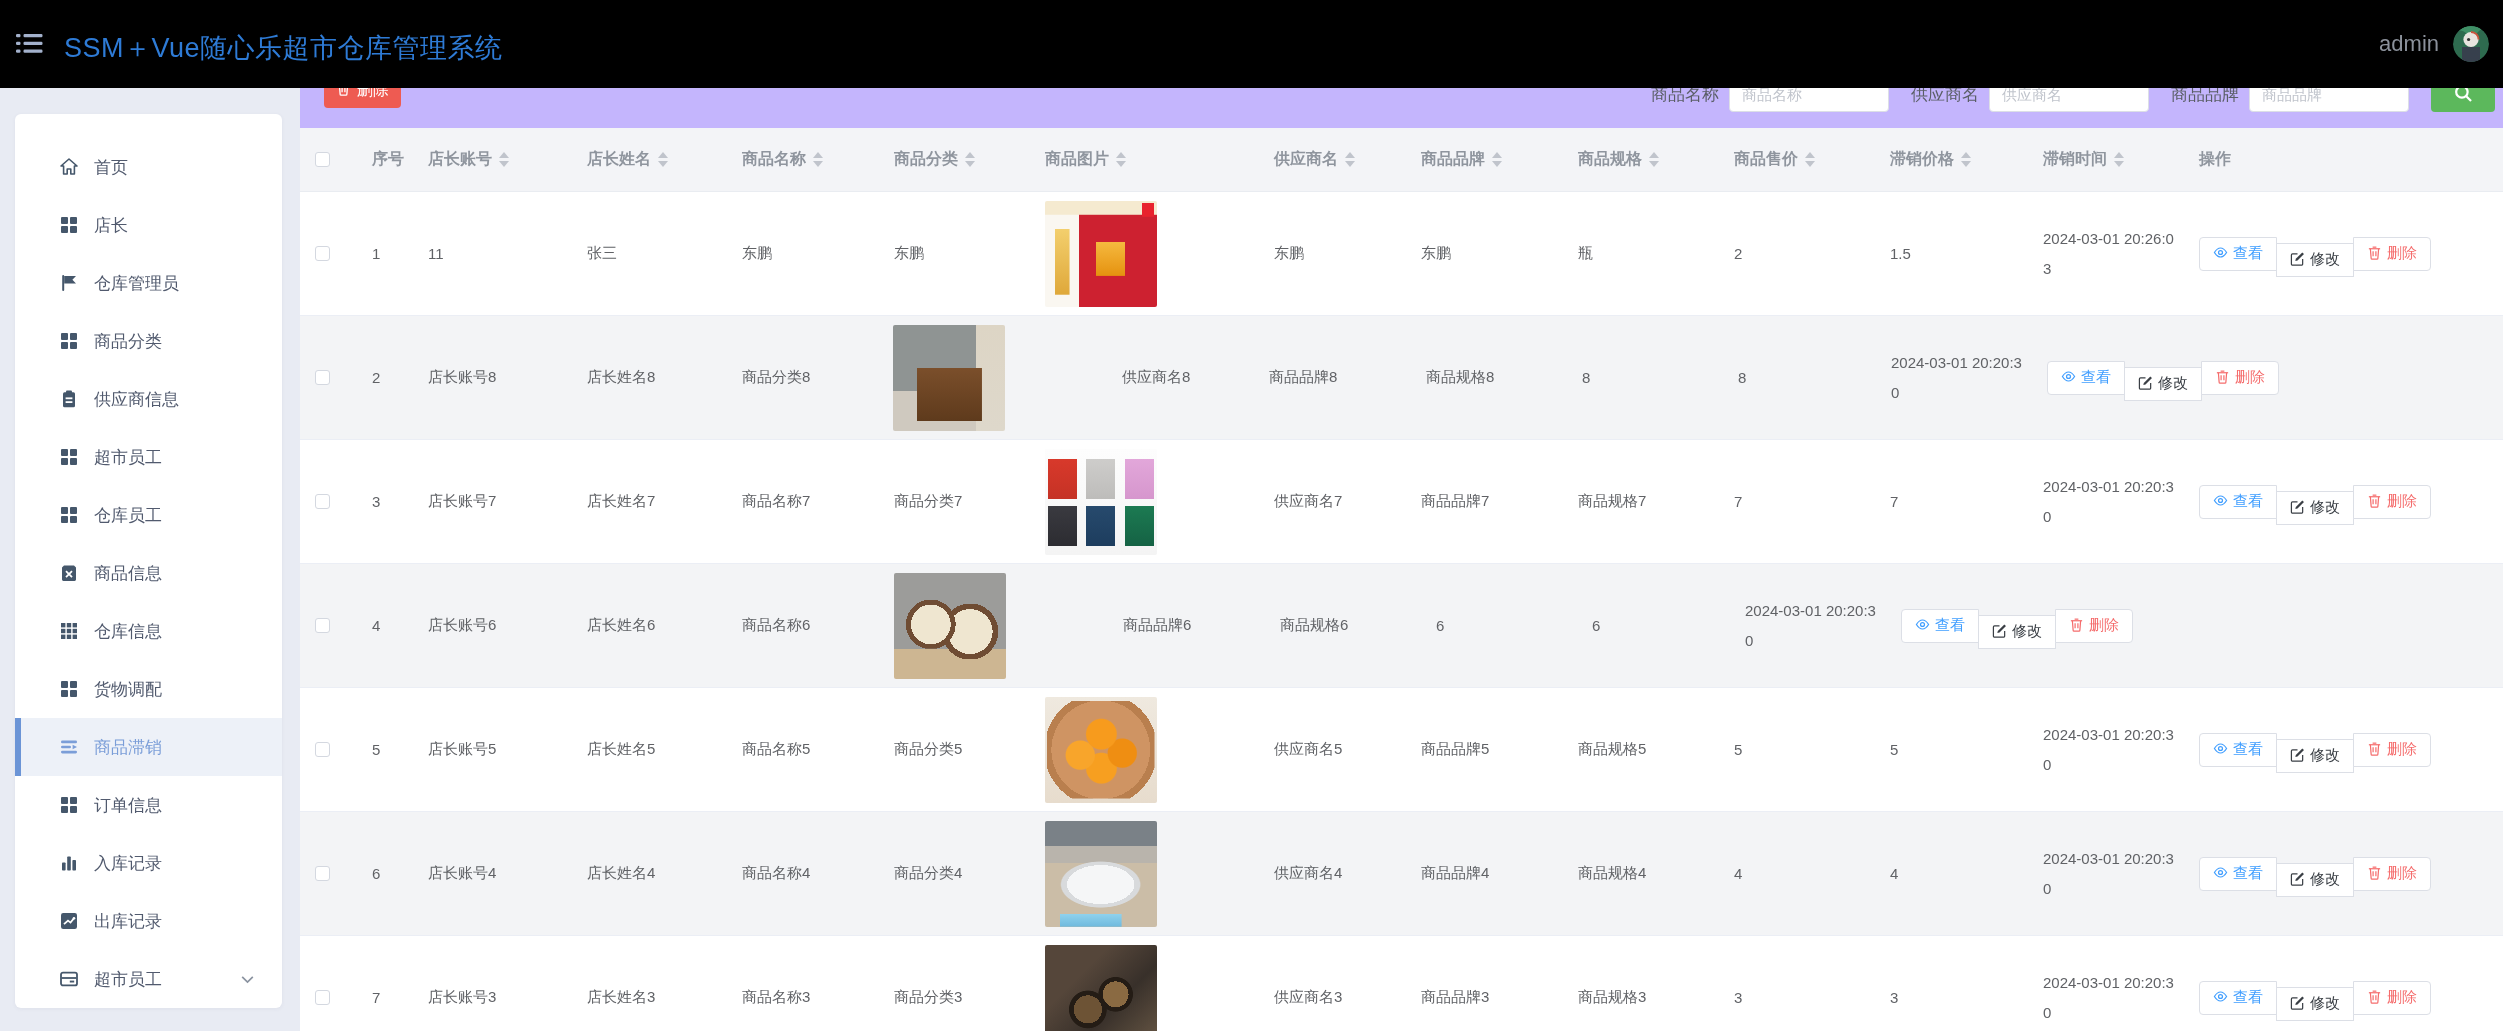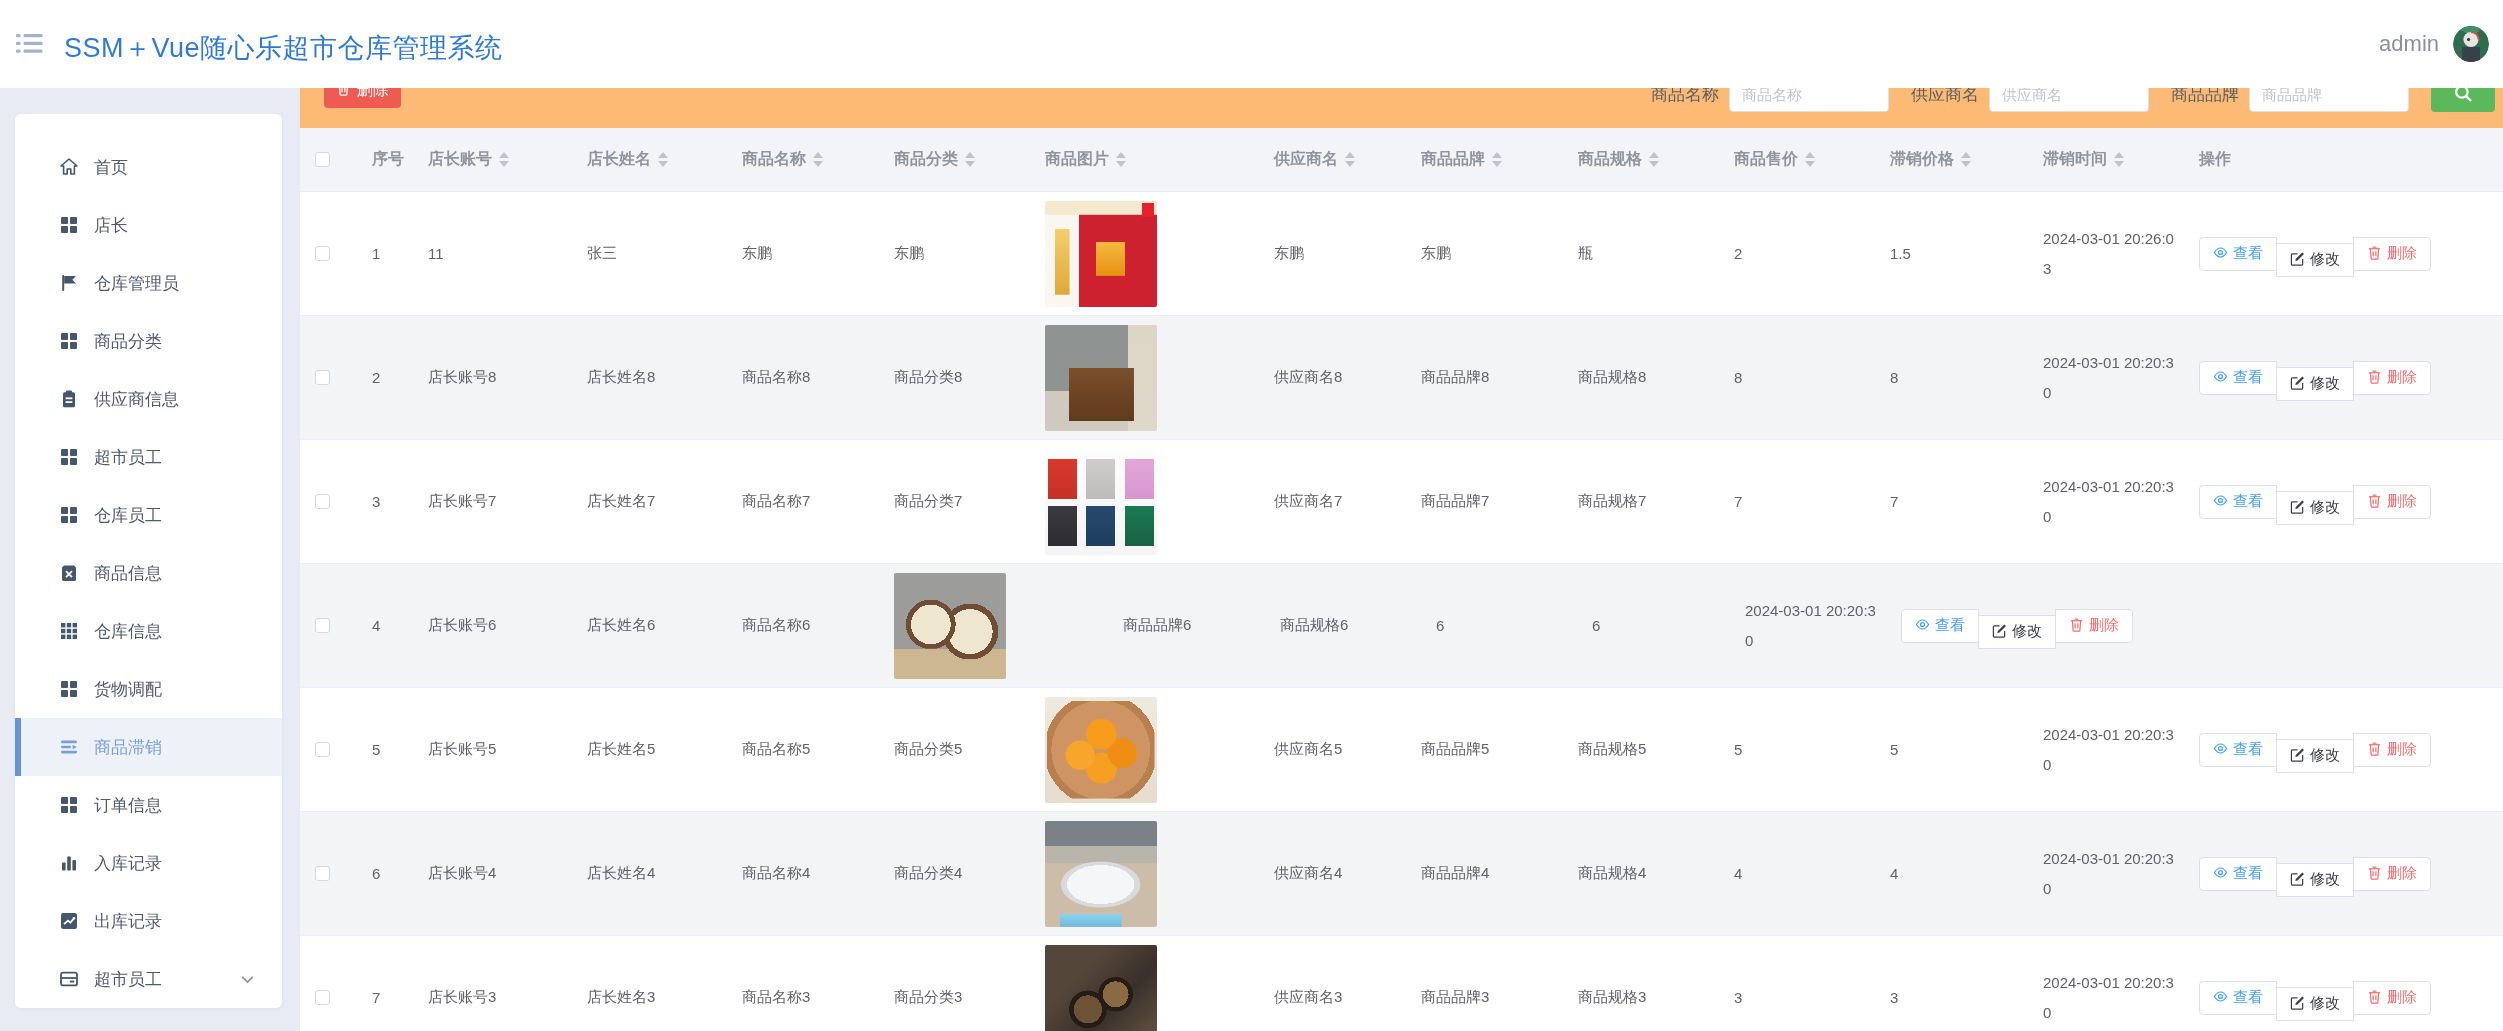--- a/index.html
+++ b/index.html
@@ -1,39 +1,39 @@
 <!DOCTYPE html>
 <html><head>
 <meta charset="utf-8">
 <style>
   * { margin:0; padding:0; box-sizing:border-box; }
   html,body { width:2503px; height:1031px; overflow:hidden; }
   body { font-family:"Liberation Sans","DejaVu Sans",sans-serif; background:#e8ebf3; }
   .page { position:relative; width:2503px; height:1031px; }
 
   
-  .topbar { position:absolute; left:0; top:0; width:100%; height:88px; background:#ffffff; z-index:5; }
+  .topbar { position:absolute; left:0; top:0; width:100%; height:88px; background:#000000; z-index:5; }
   .hamburger { position:absolute; left:16px; top:32px; cursor:pointer; }
   .app-title { position:absolute; left:64px; top:30px; font-size:27px; color:#2e7bd6; letter-spacing:0.5px; }
   .user-box { position:absolute; right:14px; top:0; height:88px; display:flex; align-items:center; gap:14px; }
   .user-name { font-size:22px; color:#8b919b; }
   .avatar { width:36px; height:36px; border-radius:50%; overflow:hidden; cursor:pointer; }
 
   
   .sidebar { position:absolute; left:15px; top:114px; width:267px; height:894px; background:#fff;
              border-radius:6px; box-shadow:0 1px 4px rgba(60,70,100,.06); padding-top:24px; z-index:2; }
   .side-item { height:58px; display:flex; align-items:center; padding-left:44px; gap:15px;
                color:#515a6e; font-size:17px; cursor:pointer; position:relative; }
   .side-item .sicon { color:#45576b; display:flex; align-items:center; }
   .side-item.active { background:#edf1f8; color:#7b9ed8; border-left:6px solid #6b94d6; padding-left:38px;align-items:center; }
   .side-item.active .sicon { color:#7b9ed8; }
   .side-item .chev { position:absolute; right:26px; display:flex; align-items:center; }
 
   
-  .content { position:absolute; left:300px; top:88px; width:2203px; height:943px; background:#fdba74; overflow:hidden; }
+  .content { position:absolute; left:300px; top:88px; width:2203px; height:943px; background:#c4b5fd; overflow:hidden; }
 
   
   .btn-danger { position:absolute; left:24px; top:-16px; height:36px; background:#ee5b52; color:#fff;
                 border:none; border-radius:4px; padding:0 12px; font-size:16px; display:flex;
                 align-items:center; gap:6px; cursor:pointer; }
   .filters { position:absolute; right:8px; top:-12px; display:flex; align-items:center; }
   .filter-label { font-size:17px; color:#5a5e66; margin-right:10px; white-space:nowrap; }
   .filter-input { width:160px; height:36px; border:1px solid #dcdfe6; border-radius:4px; padding:0 12px;
                   font-size:15px; color:#606266; outline:none; margin-right:22px;
                   font-family:"Liberation Sans","DejaVu Sans",sans-serif; }
@@ -438,21 +438,20 @@
               </div>
             </div>
           </div>
           <div class="tr striped">
             <div class="td" style="width:62px">
               <span class="checkbox"></span>
             </div>
             <div class="td" style="width:56px">2</div>
             <div class="td" style="width:159px">店长账号8</div>
             <div class="td" style="width:155px">店长姓名8</div>
-            <div class="td" style="width:152px">商品名称8</div>
             <div class="td" style="width:151px">商品分类8</div>
             <div class="td" style="width:229px">
               <div class="pimg" style="background: linear-gradient(rgb(123, 79, 43), rgb(94, 58, 28)) 50% 82% / 58% 50% no-repeat, linear-gradient(rgb(221, 213, 197), rgb(222, 216, 203)) 100% 0px / 26% 100% no-repeat, linear-gradient(rgb(143, 148, 147) 0px, rgb(143, 148, 147) 62%, rgb(207, 201, 191) 62%);"></div>
             </div>
             <div class="td" style="width:147px">供应商名8</div>
             <div class="td" style="width:157px">商品品牌8</div>
             <div class="td" style="width:156px">商品规格8</div>
             <div class="td" style="width:156px">8</div>
             <div class="td" style="width:153px">8</div>
             <div class="td time" style="width:156px">

